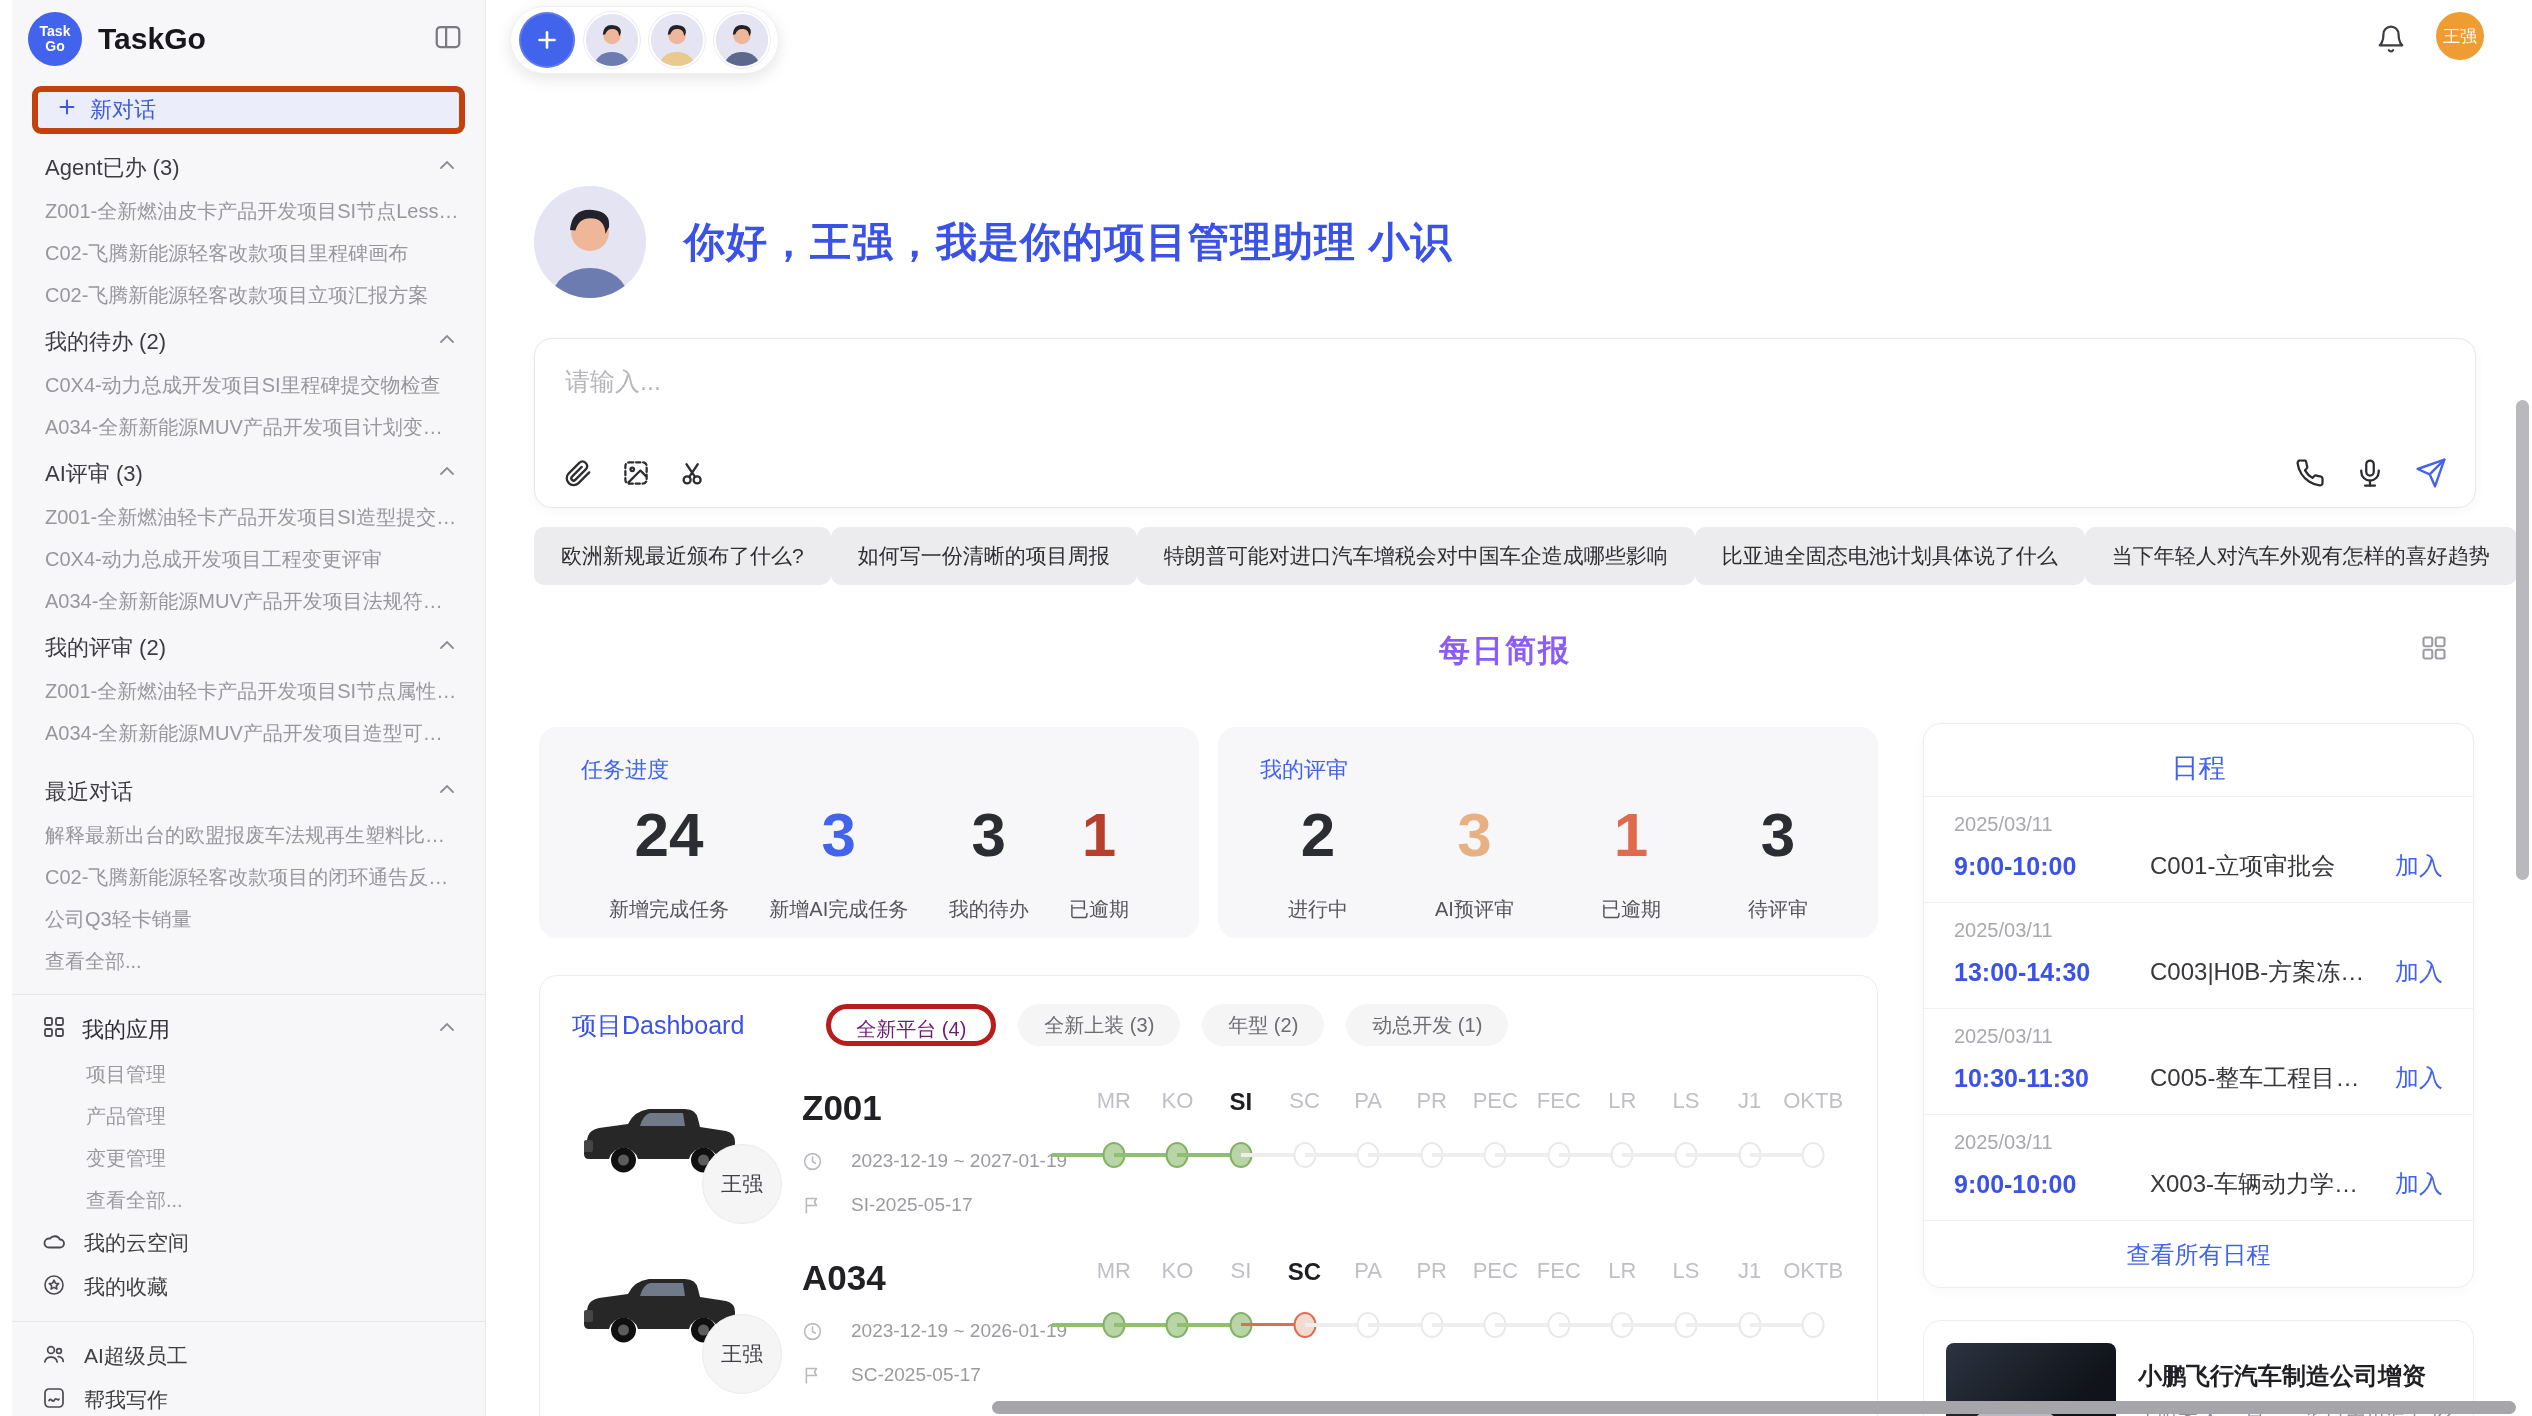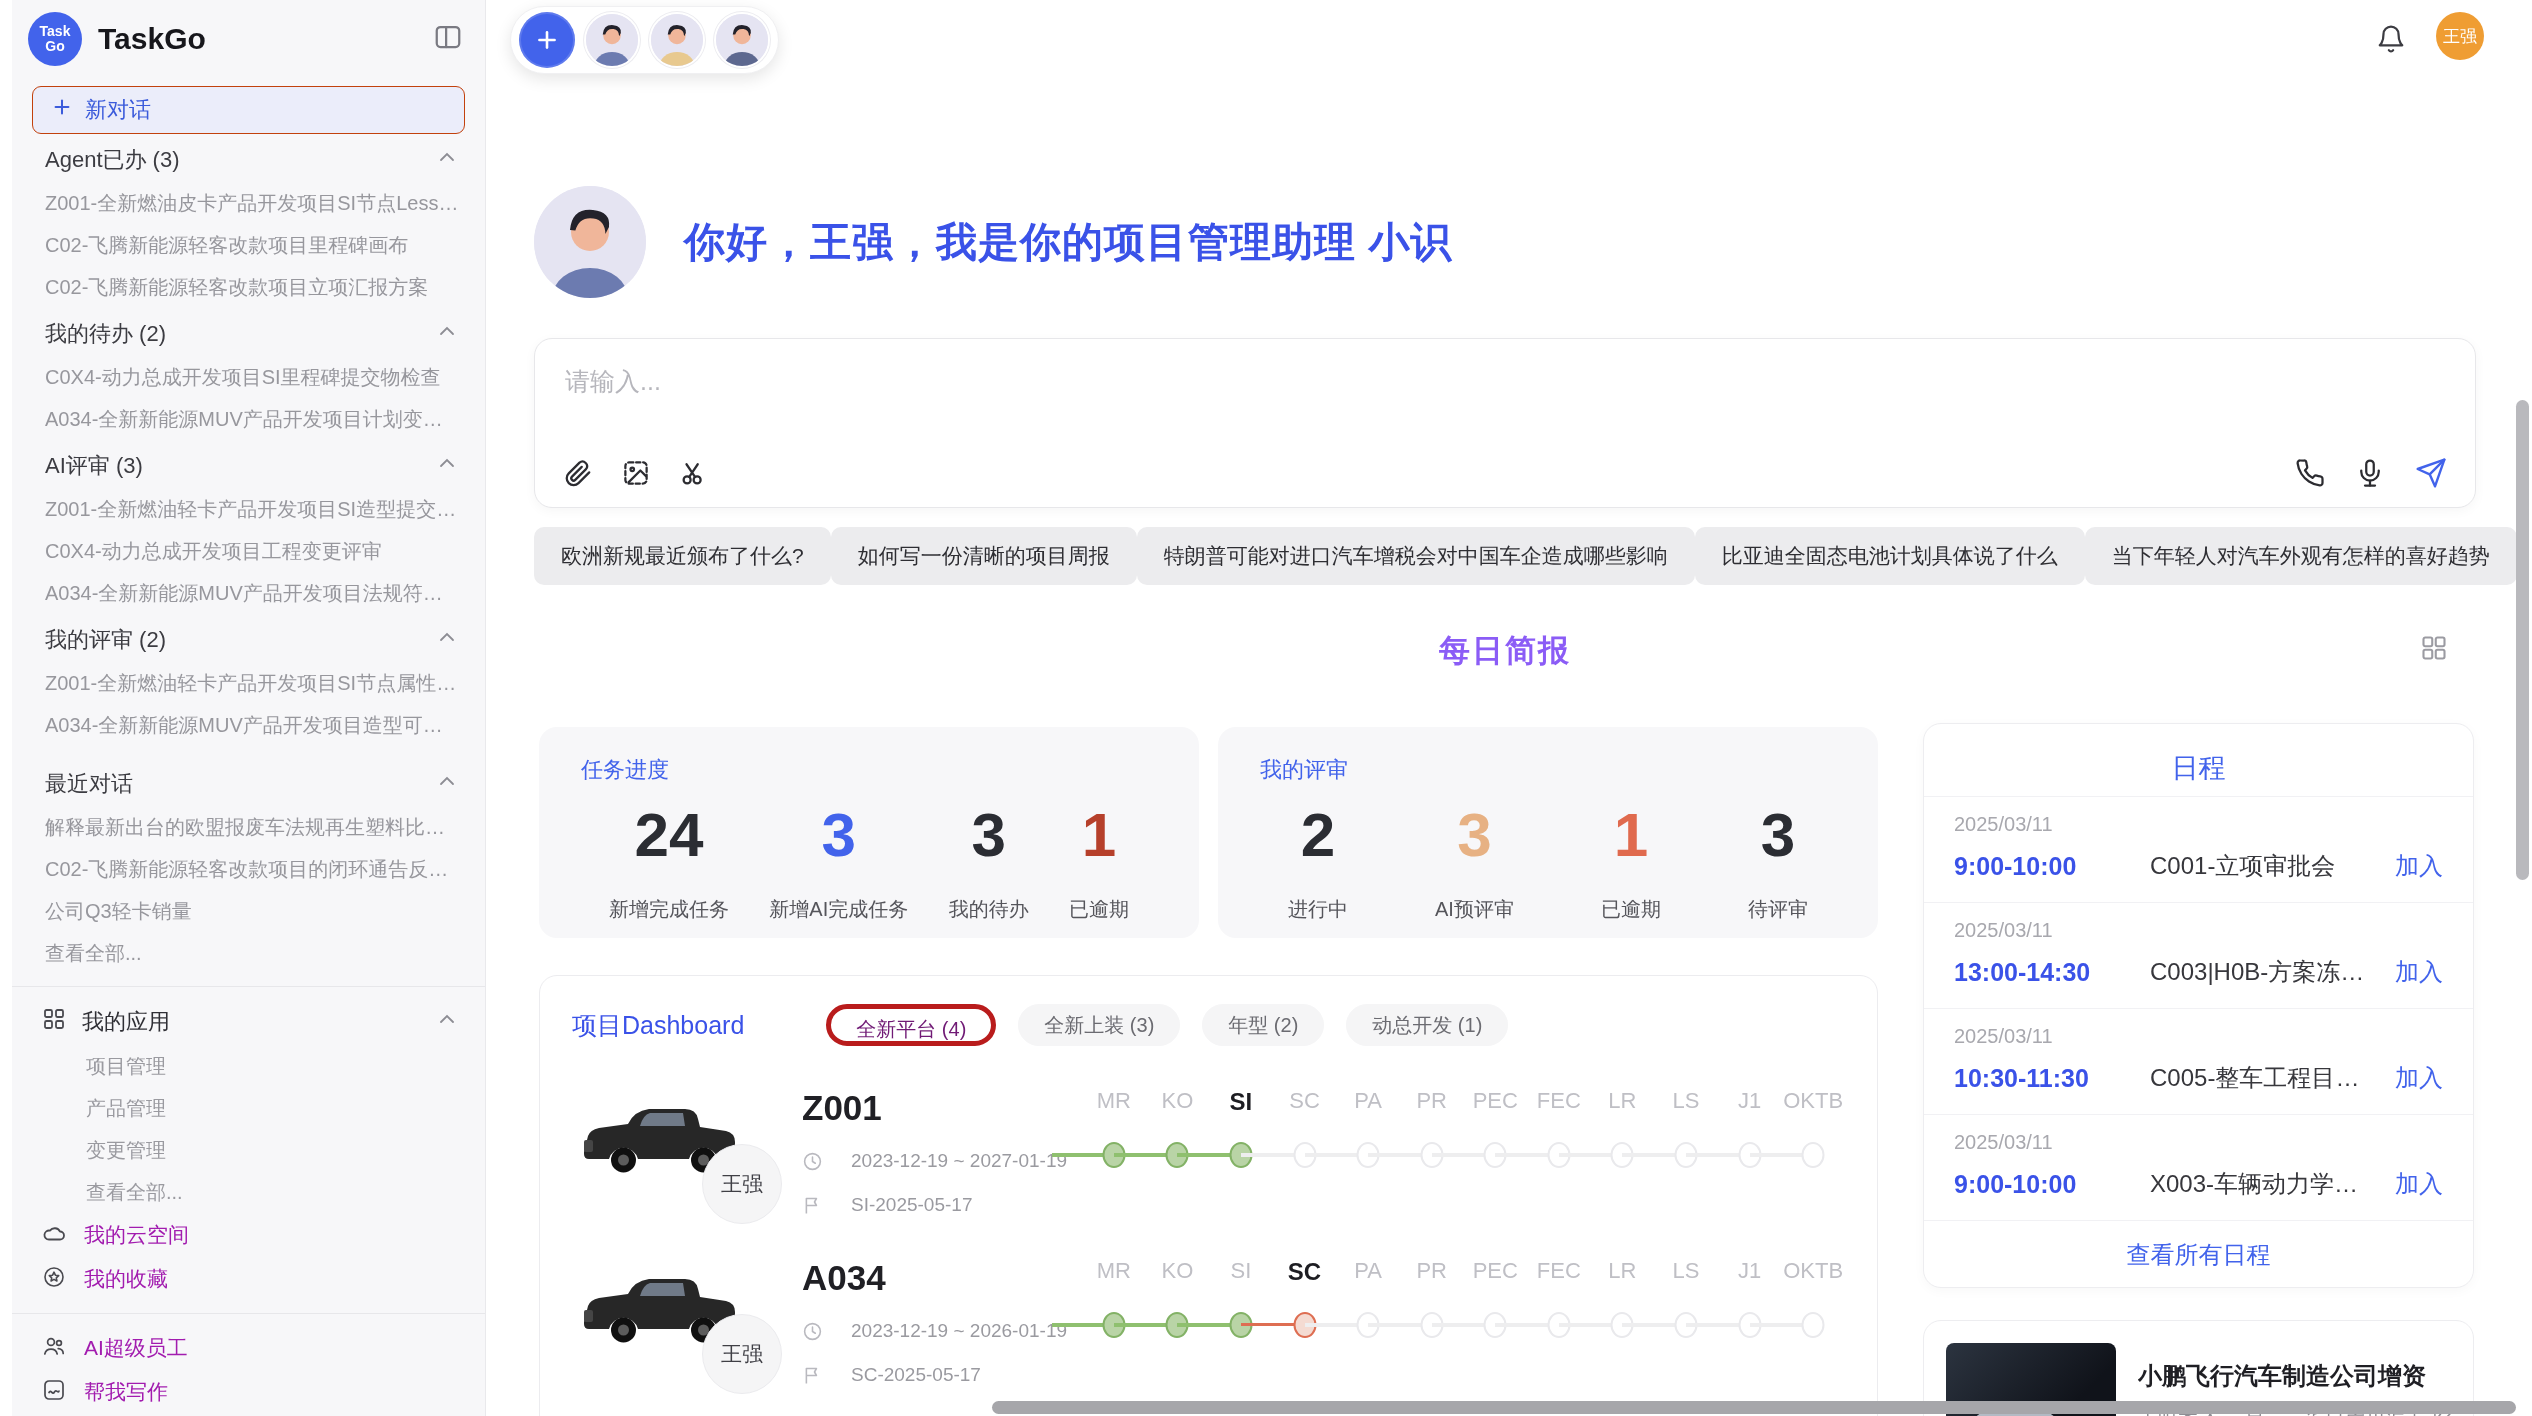--- a/index.html
+++ b/index.html
@@ -9,40 +9,40 @@
 
   
   .sidebar { position:absolute; left:12px; top:0; width:474px; height:1416px;
              background:#f7f7f9; border-right:1px solid #e9e9ec; overflow:hidden; }
   .side-head { display:flex; align-items:center; padding:12px 22px 10px 16px; }
   .logo-circle { width:54px; height:54px; border-radius:50%; background:#4263eb; color:#fff;
                  display:flex; flex-direction:column; align-items:center; justify-content:center;
                  font-size:14px; line-height:15px; font-weight:bold; }
   .app-title { font-size:30px; font-weight:bold; color:#17171c; margin-left:16px; flex:1; }
   .panel-icon { color:#7a7a82; }
-  .new-chat { margin:10px 20px 4px; height:48px; border:1px solid #c2410c; background:#ebedfa;
+  .new-chat { margin:10px 20px 12px; height:48px; border:6px solid #c2410c; background:#ebedfa;
               border-radius:9px; display:flex; align-items:center; padding:0 18px; gap:12px;
               color:#3b5bdb; font-size:22px; cursor:pointer; }
   .side-scroll { padding:0 0 10px; }
   .side-group { margin-top:4px; }
   .group-head { height:44px; display:flex; align-items:center; padding:0 26px 0 33px;
                 font-size:22px; color:#3c3c42; }
   .group-head .gh-label { flex:1; white-space:nowrap; overflow:hidden; text-overflow:ellipsis; }
   .chev { color:#8d8d94; flex:0 0 auto; }
   .side-item { height:42px; line-height:42px; padding:0 26px 0 33px; font-size:20px; color:#97979d;
                white-space:nowrap; overflow:hidden; text-overflow:ellipsis; cursor:pointer; }
   .side-divider { height:1px; background:#e7e7ea; margin:12px 0; }
   .apps-head { height:46px; display:flex; align-items:center; gap:16px; padding:0 26px 0 30px;
                font-size:22px; color:#2f2f35; }
   .apps-head .gh-label { flex:1; }
   .apps-head .ah-icon { color:#4a4a50; }
   .sub-item { height:42px; line-height:42px; padding-left:74px; font-size:20px; color:#9a9aa0;
               white-space:nowrap; overflow:hidden; text-overflow:ellipsis; cursor:pointer; }
   .icon-row { height:44px; display:flex; align-items:center; gap:18px; padding:0 26px 0 30px;
-              font-size:21px; color:#a21caf; cursor:pointer; }
+              font-size:21px; color:#404040; cursor:pointer; }
   .icon-row .ir-icon { color:#4a4a50; }
 
   
   .main { position:absolute; left:474px; top:0; width:2042px; height:1416px; }
 
   .topbar-pill { position:absolute; left:36px; top:6px; height:68px; display:flex; align-items:center;
                  gap:9px; padding:0 8px; background:#fff; border:1px solid #f0f0f2; border-radius:999px;
                  box-shadow:0 5px 16px rgba(0,0,0,0.10); }
   .plus-btn { width:56px; height:56px; border-radius:50%; background:#4263eb; color:#fff;
               display:flex; align-items:center; justify-content:center; cursor:pointer;

